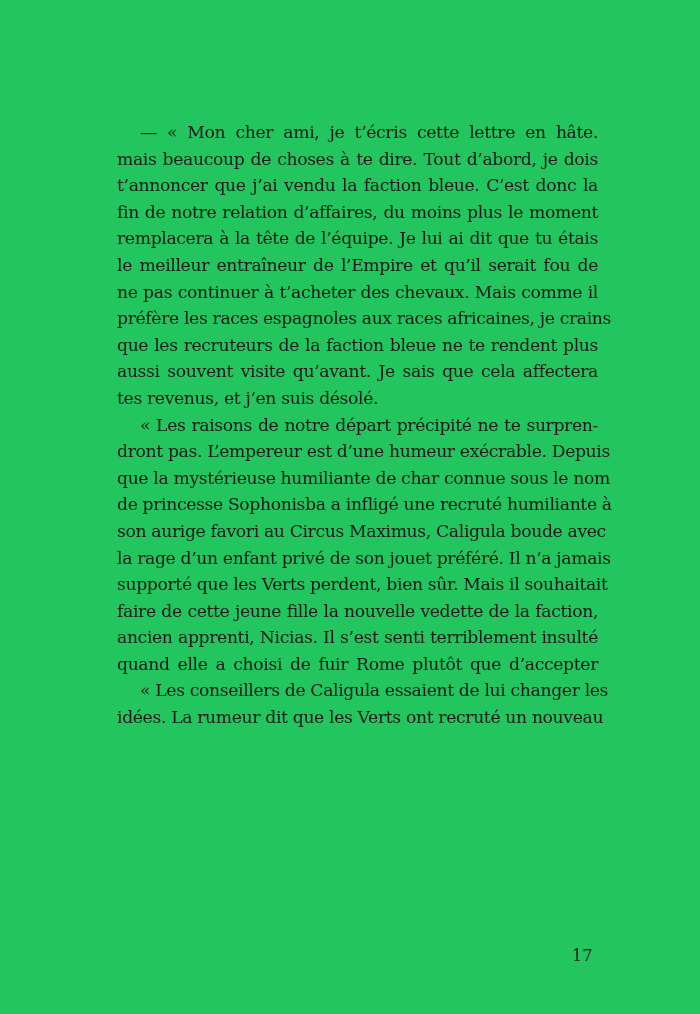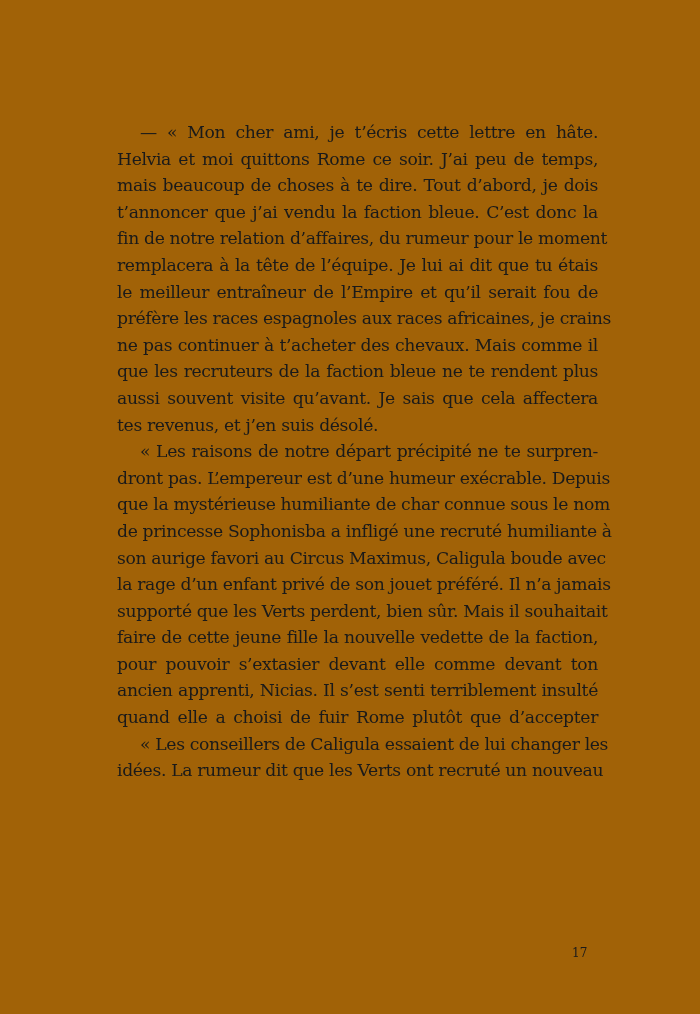--- a/index.html
+++ b/index.html
@@ -1,61 +1,59 @@
 <!DOCTYPE html>
 <html><head>
   <meta charset="utf-8">
   <style>
     html, body { margin: 0; padding: 0; background: #ffffff; }
     body { width: 700px; height: 1014px; position: relative; overflow: hidden; }
-    .page { position: absolute; left: 0; top: 0; width: 700px; height: 1014px; background: #a16207; }
+    .page { position: absolute; left: 0; top: 0; width: 700px; height: 1014px; background: #22c55e; }
     .text-block { position: absolute; left: 117px; top: 119px; width: 481px; }
     .line {
       font-family: "DejaVu Serif", serif;
       font-size: 17.2px;
       line-height: 26.6px;
       height: 26.6px;
       color: #1a1a1a;
       white-space: nowrap;
       text-align: justify;
       text-align-last: justify;
       letter-spacing: -0.35px;
     }
     .line.indent { padding-left: 23px; }
     .line.last { text-align-last: left; }
     .page-number {
       position: absolute; left: 572px; top: 946px;
-      font-family: "DejaVu Serif", serif; font-size: 12px; color: #1a1a1a;
+      font-family: "DejaVu Serif", serif; font-size: 16px; color: #1a1a1a;
     }
   </style>
 </head>
 <body>
 
 <div class="page">
   <div class="text-block" id="text-block">
       <div class="line indent">— « Mon cher ami, je t’écris cette lettre en hâte.</div>
-      <div class="line">Helvia et moi quittons Rome ce soir. J’ai peu de temps,</div>
       <div class="line">mais beaucoup de choses à te dire. Tout d’abord, je dois</div>
       <div class="line">t’annoncer que j’ai vendu la faction bleue. C’est donc la</div>
-      <div class="line">fin de notre relation d’affaires, du rumeur pour le moment</div>
+      <div class="line">fin de notre relation d’affaires, du moins plus le moment</div>
       <div class="line">remplacera à la tête de l’équipe. Je lui ai dit que tu étais</div>
       <div class="line">le meilleur entraîneur de l’Empire et qu’il serait fou de</div>
+      <div class="line">ne pas continuer à t’acheter des chevaux. Mais comme il</div>
       <div class="line">préfère les races espagnoles aux races africaines, je crains</div>
-      <div class="line">ne pas continuer à t’acheter des chevaux. Mais comme il</div>
       <div class="line">que les recruteurs de la faction bleue ne te rendent plus</div>
       <div class="line">aussi souvent visite qu’avant. Je sais que cela affectera</div>
       <div class="line last">tes revenus, et j’en suis désolé.</div>
       <div class="line indent">« Les raisons de notre départ précipité ne te surpren-</div>
       <div class="line">dront pas. L’empereur est d’une humeur exécrable. Depuis</div>
       <div class="line">que la mystérieuse humiliante de char connue sous le nom</div>
       <div class="line">de princesse Sophonisba a infligé une recruté humiliante à</div>
       <div class="line">son aurige favori au Circus Maximus, Caligula boude avec</div>
       <div class="line">la rage d’un enfant privé de son jouet préféré. Il n’a jamais</div>
       <div class="line">supporté que les Verts perdent, bien sûr. Mais il souhaitait</div>
       <div class="line">faire de cette jeune fille la nouvelle vedette de la faction,</div>
-      <div class="line">pour pouvoir s’extasier devant elle comme devant ton</div>
       <div class="line">ancien apprenti, Nicias. Il s’est senti terriblement insulté</div>
       <div class="line">quand elle a choisi de fuir Rome plutôt que d’accepter</div>
       <div class="line indent">« Les conseillers de Caligula essaient de lui changer les</div>
       <div class="line">idées. La rumeur dit que les Verts ont recruté un nouveau</div>
     </div>
   <div class="page-number">17</div>
 </div>
 
 </body></html>

